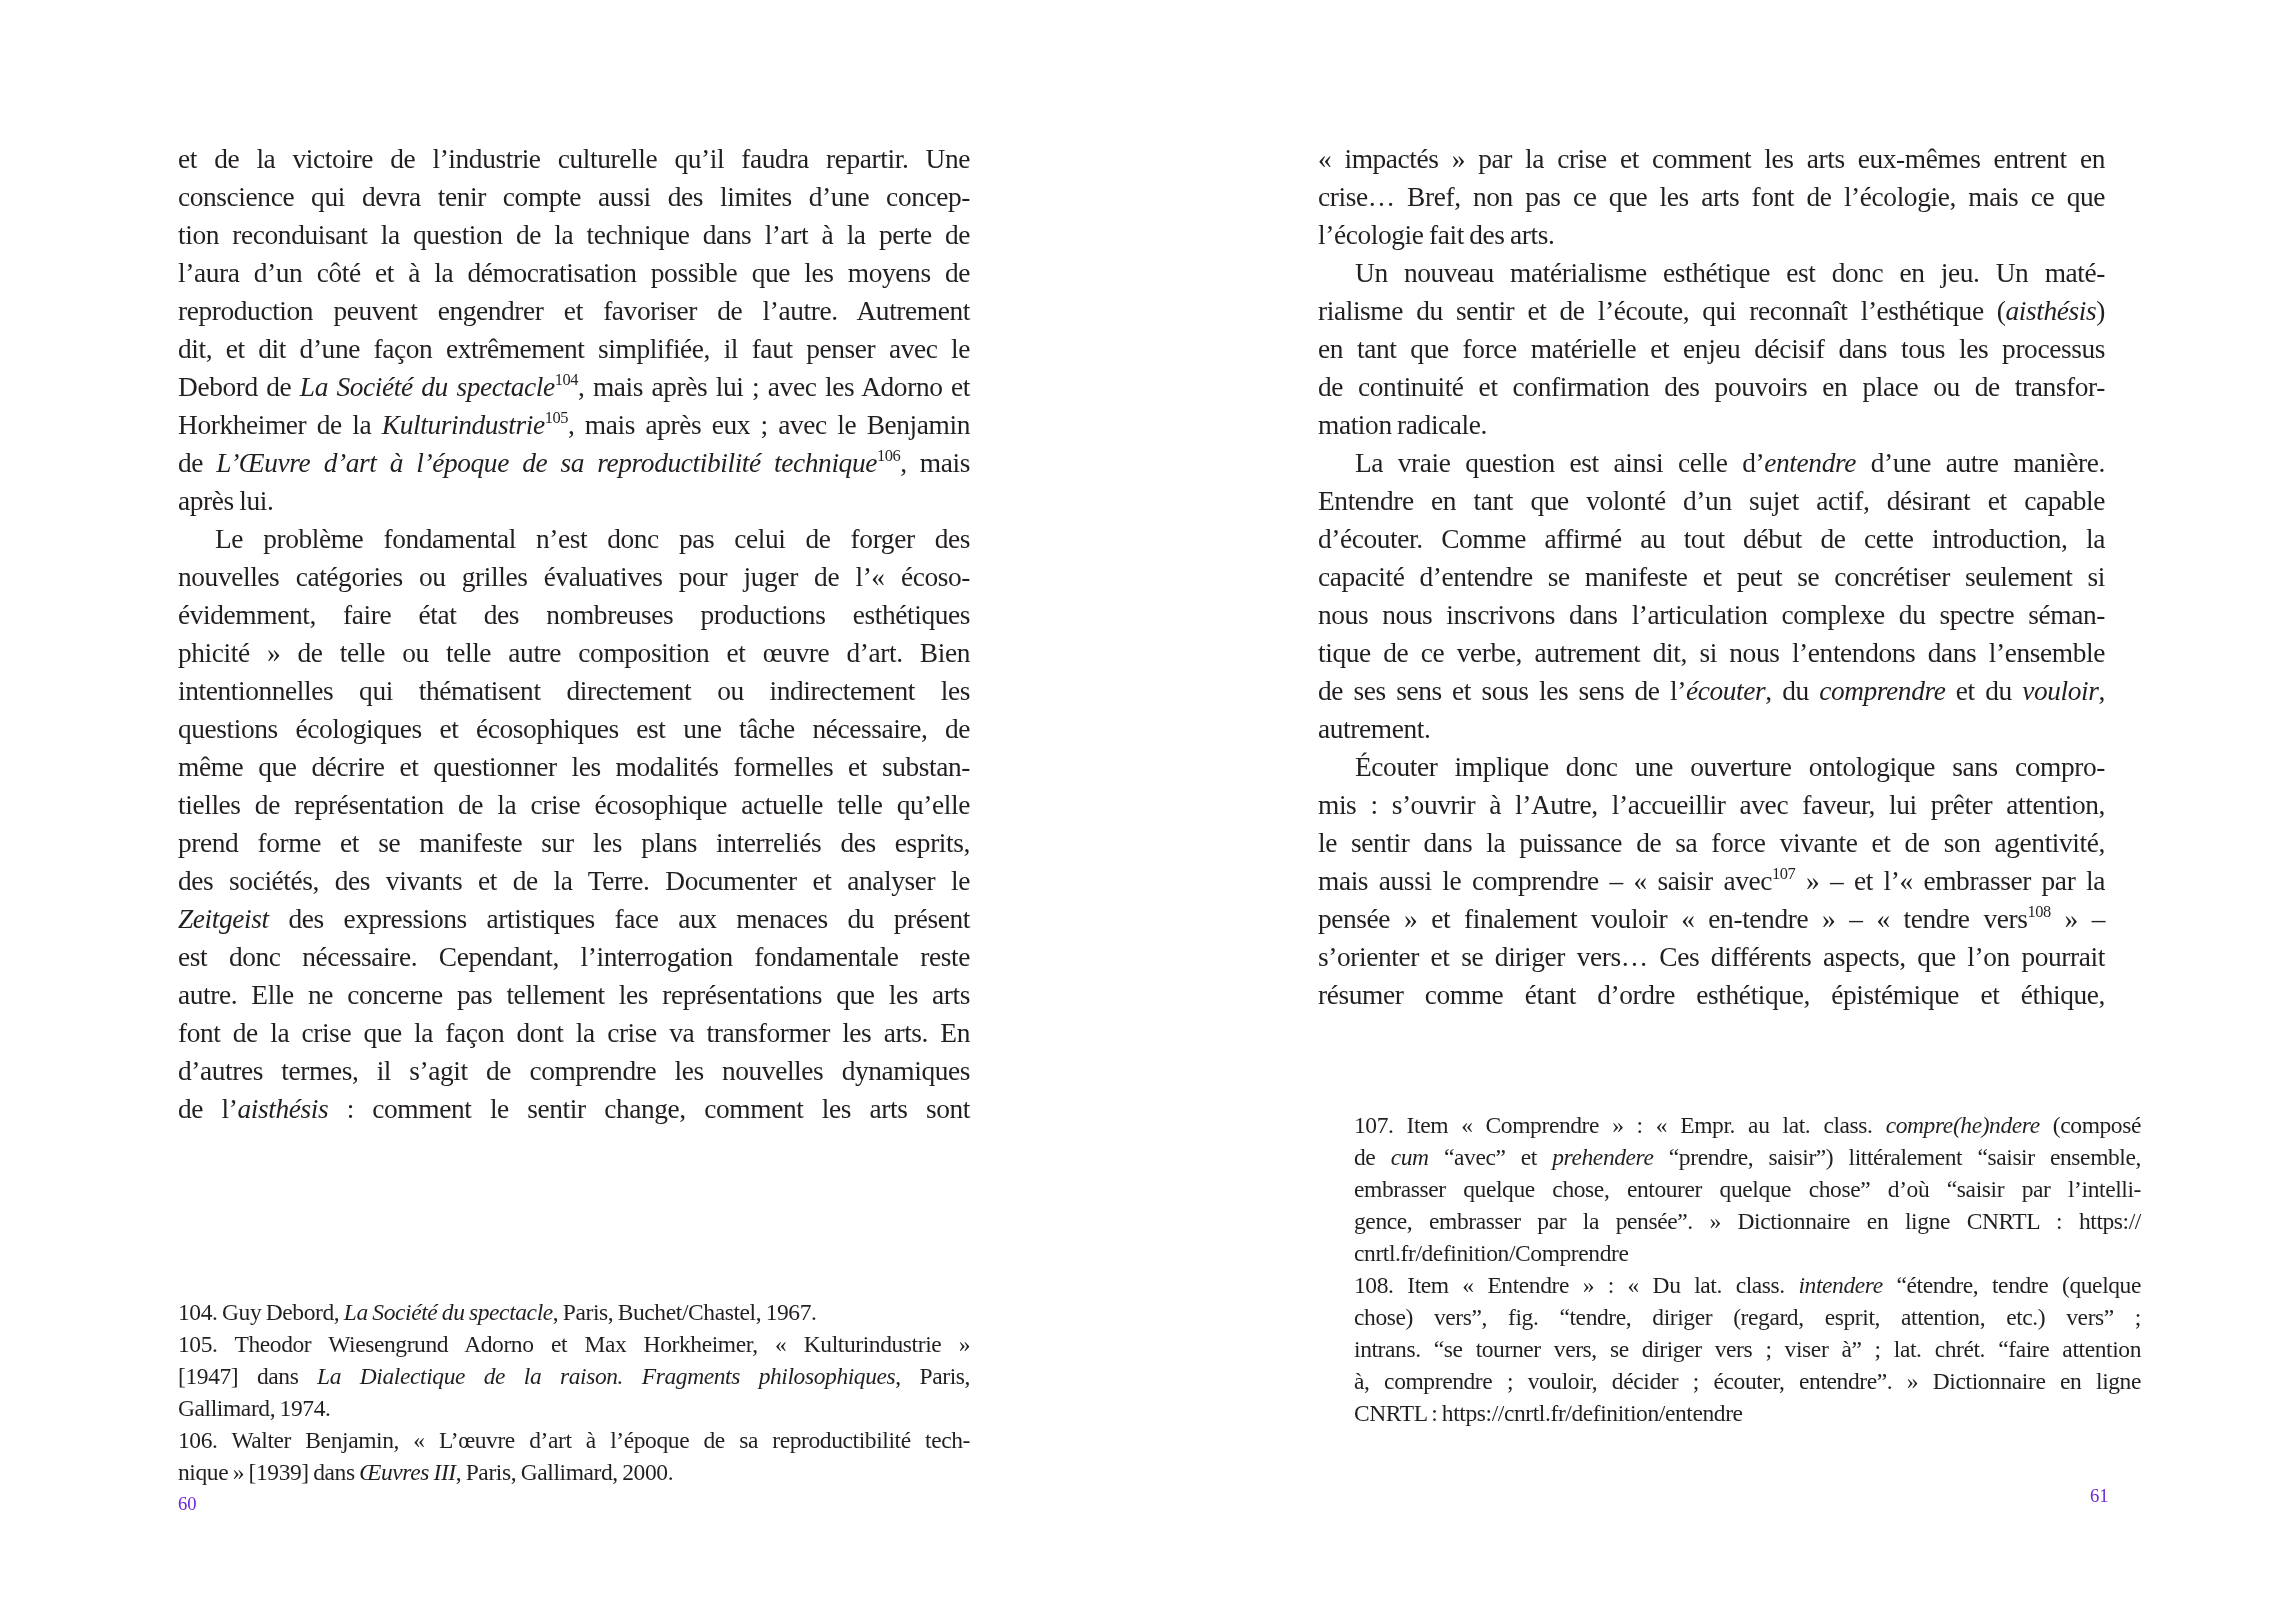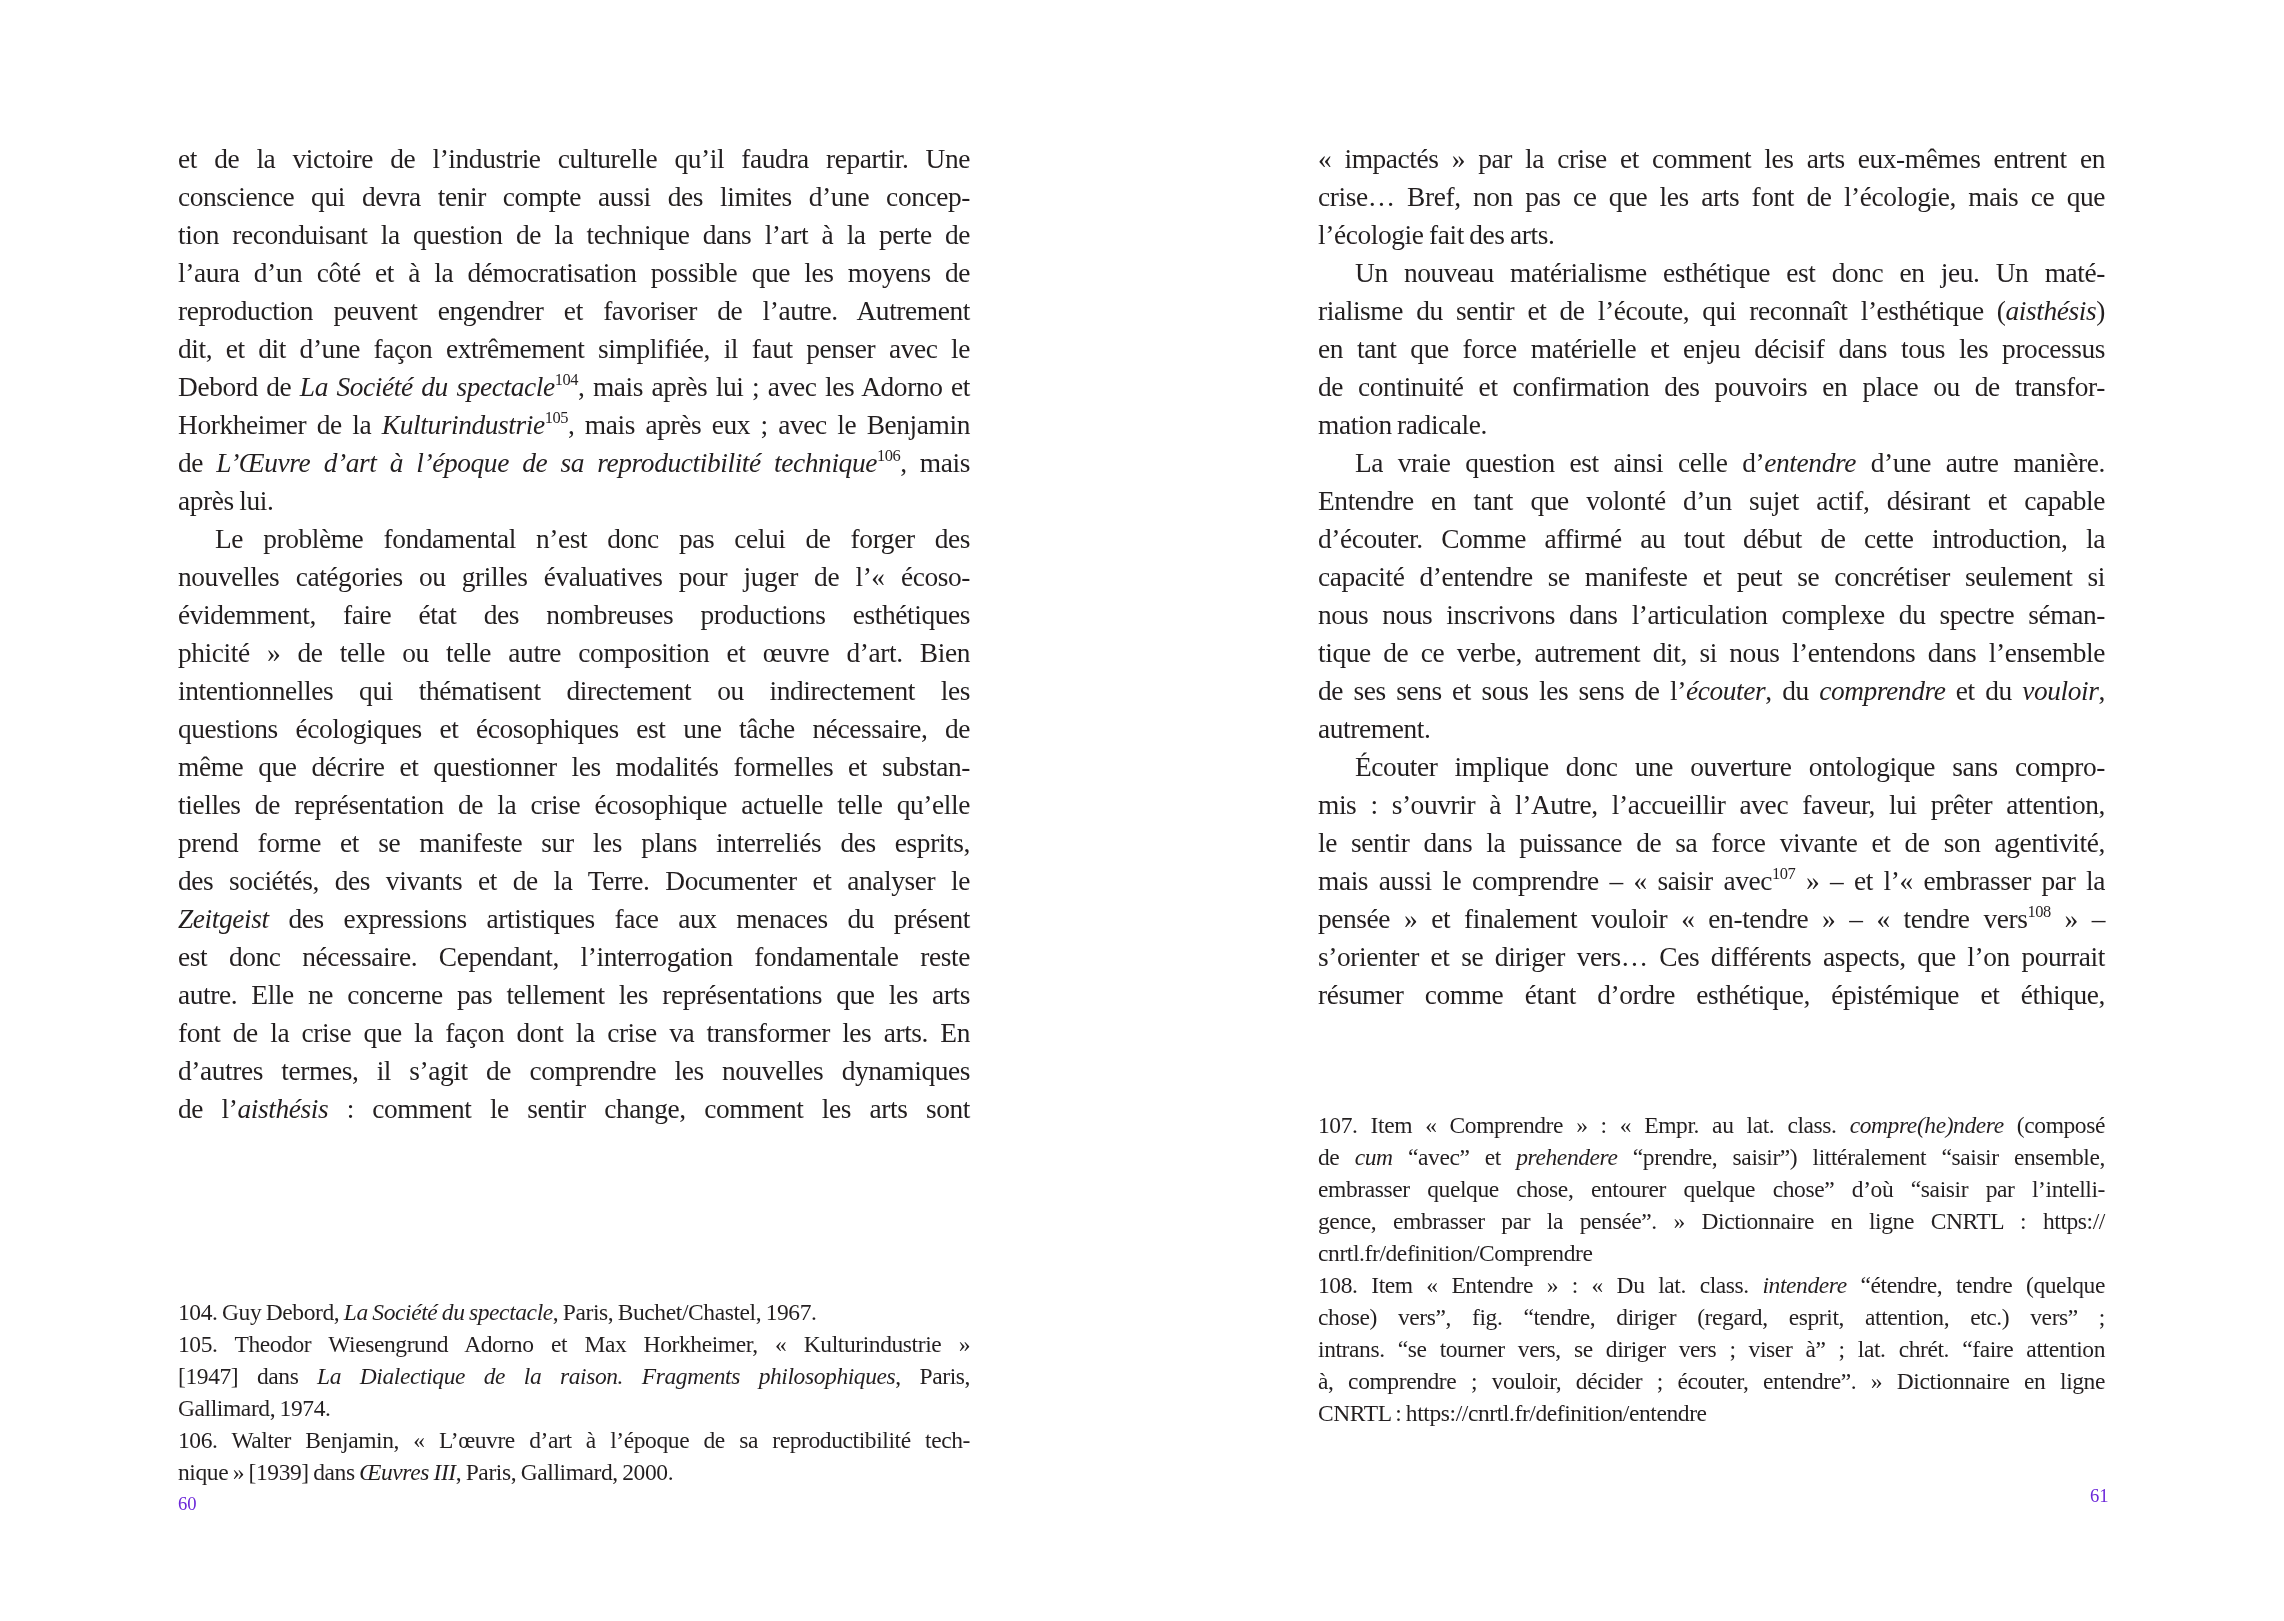--- a/index.html
+++ b/index.html
@@ -19,21 +19,21 @@
     overflow: visible;
     text-align: justify;
     text-align-last: justify;
     word-spacing: -1px;
   }
   .body-text .line { font-size: 27.4px; height: 38px; line-height: 38px; letter-spacing: -0.4px; }
   .line.last { text-align-last: left; }
   .line.indent { padding-left: 37px; }
   .notes .line { font-size: 23.5px; height: 32px; line-height: 32px; letter-spacing: -0.4px; }
   .page-left .notes { top: 1296px; }
-  .page-right .notes { top: 1109px; }
+  .page-right .notes { top: 1109px; margin-left: 36px; }
   .line i { font-style: italic; }
   .line sup { font-size: 0.6em; line-height: 0; vertical-align: 0.65em; letter-spacing: -0.5px; }
   .page-number {
     position: absolute;
     font-family: "Liberation Serif", "DejaVu Serif", serif;
     font-size: 18.6px;
     color: #6d28d9;
   }
   .page-left .page-number { left: 178px; top: 1493px; }
   .page-right .page-number { left: 948px; top: 1485px; text-align: center; }

